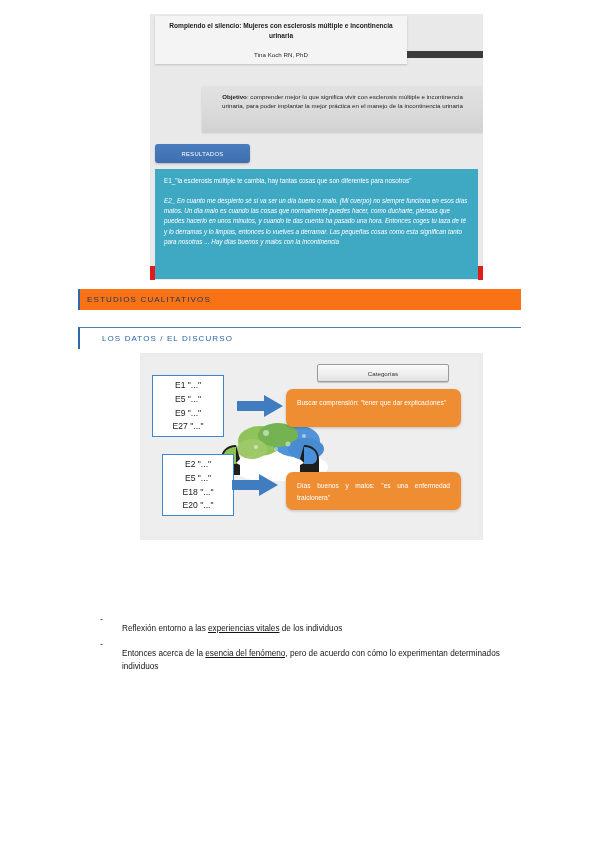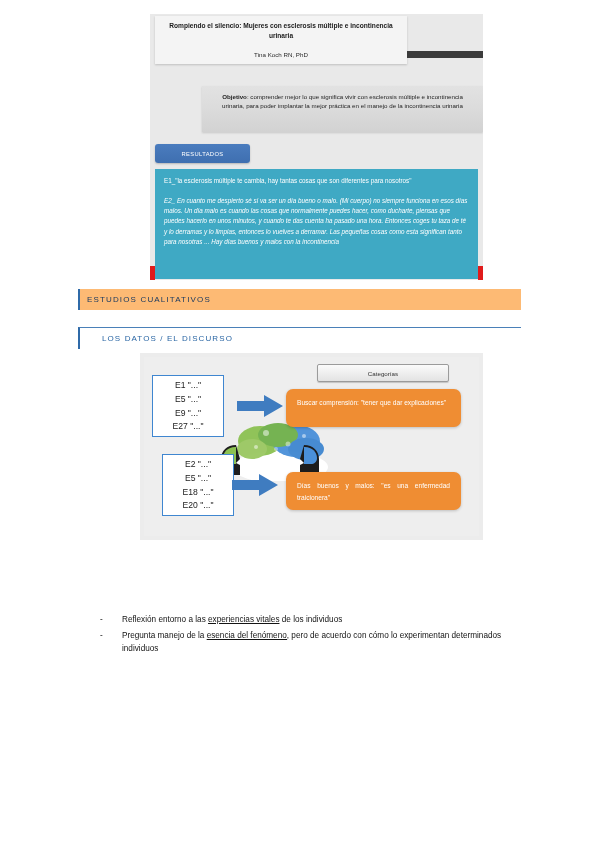--- a/index.html
+++ b/index.html
@@ -129,21 +129,21 @@
   }
   .redmark.left  { left: 0px; }
   .redmark.right { right: 0px; }
 
   
   .sec-band {
     position: absolute;
     left: 78px;
     width: 443px;
     height: 21px;
-    background: #fdba74;
+    background: #f97316;
     border-left: 2px solid #2f6aa8;
     box-sizing: border-box;
     display: flex;
     align-items: center;
   }
   .sec-band .lbl {
     font-size: 8px;
     letter-spacing: 1.15px;
     color: #14365f;
     padding-left: 7px;
@@ -270,21 +270,21 @@
     display: flex;
     font-size: 8.2px;
     color: #141414;
     line-height: 13.5px;
     margin-bottom: 2px;
   }
   .bullet-dash {
     width: 22px;
     flex: 0 0 22px;
   }
-  .bullet-txt { flex: 1; }
+  .bullet-txt { flex: 1; margin-top: 9px; }
   .u { text-decoration: underline; }
 </style>
 </head>
 <body>
 
 <div class="page">
 
   <div class="slide1">
 
     <div class="slide1-titlecard">
@@ -382,17 +382,17 @@
 
 
 
   <div class="bullets">
     <div class="bullet-row">
       <span class="bullet-dash">-</span>
       <span class="bullet-txt"><span>Reflexión entorno a las </span><span class="u">experiencias vitales</span><span> de los individuos</span></span>
     </div>
     <div class="bullet-row">
       <span class="bullet-dash">-</span>
-      <span class="bullet-txt"><span>Pregunta manejo de la </span><span class="u">esencia del fenómeno,</span><span> pero de acuerdo con cómo lo experimentan determinados individuos</span></span>
+      <span class="bullet-txt"><span>Entonces acerca de la </span><span class="u">esencia del fenómeno,</span><span> pero de acuerdo con cómo lo experimentan determinados individuos</span></span>
     </div>
   </div>
 
 </div>
 
 </body></html>

